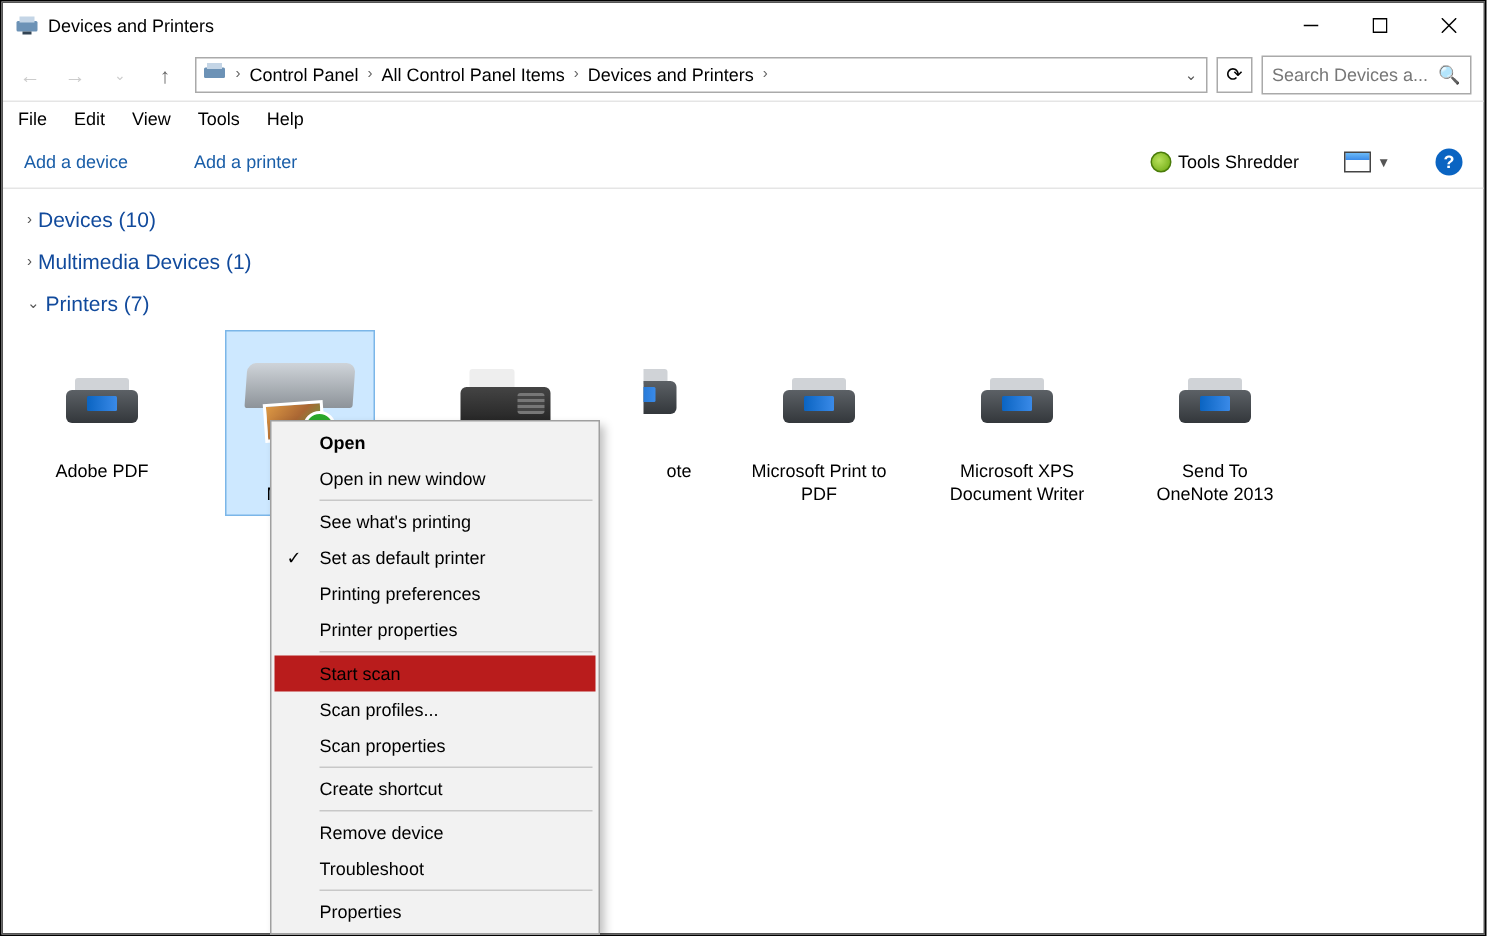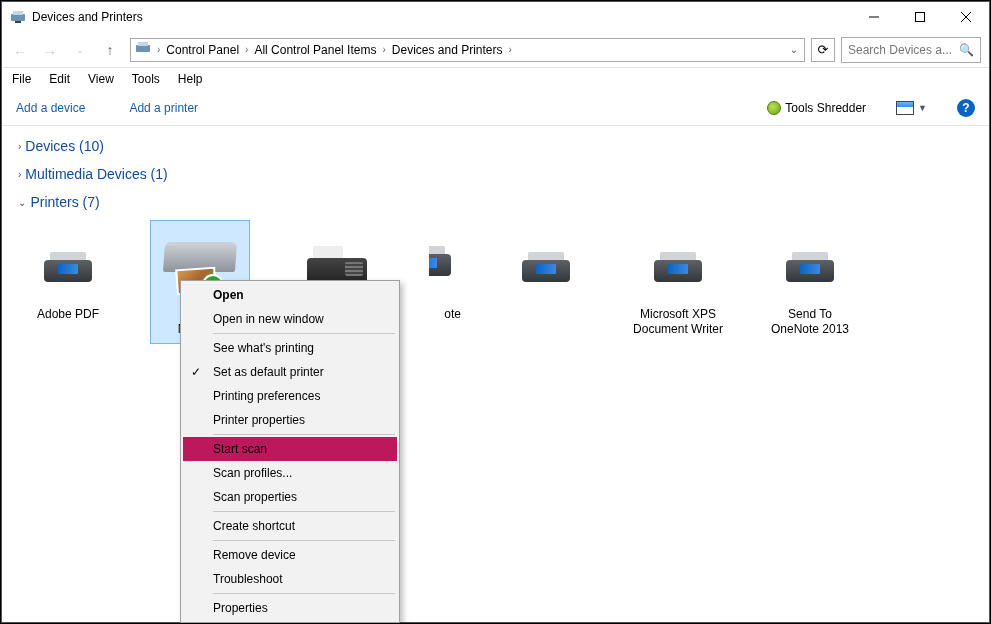--- a/index.html
+++ b/index.html
@@ -59,21 +59,21 @@
 .fax-icon { width:72px; height:56px; position:relative;}
 .fax-icon .body { position:absolute; left:6px; top:20px; width:60px; height:26px; background:linear-gradient(#444,#222); border-radius:4px; }
 .fax-icon .paper { position:absolute; left:12px; top:8px; width:30px; height:16px; background:#eee; border-radius:2px; }
 .fax-icon .keys { position:absolute; right:10px; top:24px; width:18px; height:14px; background:repeating-linear-gradient(0deg,#777,#777 2px,#444 2px,#444 4px); border-radius:2px;}
 .partial { width:30px; height:60px; overflow:hidden; position:relative; }
 .partial .inner { position:absolute; left:-34px; }
 
 
 .context-menu { position: absolute; left: 180px; top: 280px; width: 220px; background: #f2f2f2; border: 1px solid #a0a0a0; box-shadow: 3px 3px 6px rgba(0,0,0,0.25); font-size: 12px; padding: 2px; z-index: 100;}
 .context-menu .item { padding: 5px 8px 5px 30px; position: relative; display: flex; align-items: center;}
-.context-menu .item.highlighted { background: #be185d; }
+.context-menu .item.highlighted { background: #b91c1c; }
 .context-menu .item.bold { font-weight: bold; }
 .context-menu .sep { height: 1px; background: #c8c8c8; margin: 2px 2px 2px 30px; }
 .context-menu .check { position: absolute; left: 8px; font-size: 12px; }
 .context-menu .shield { position:absolute; left:6px; width:16px; height:16px; }
 .shield-ico { width:16px; height:16px; background: conic-gradient(#1a6fd6 0 25%, #ffd24a 0 50%, #1a6fd6 0 75%, #e03a3a 0 100%); clip-path: polygon(50% 0,100% 12%,100% 55%,50% 100%,0 55%,0 12%); }
 
 
 .view-mode { width:18px; height:14px; border:1px solid #444; background: linear-gradient(#6cbaf7,#3a8ae8 40%,#fff 40%);}
 </style>
 </head>
@@ -229,20 +229,21 @@
       </div>
 
       <div class="device">
         <div class="icon-wrap">
             <div class="printer-icon">
               <div class="tray"></div>
               <div class="body"></div>
               <div class="screen"></div>
             </div>
           </div>
+        <div class="label">Microsoft Print to PDF</div>
       </div>
 
       <div class="device">
         <div class="icon-wrap">
             <div class="printer-icon">
               <div class="tray"></div>
               <div class="body"></div>
               <div class="screen"></div>
             </div>
           </div>

